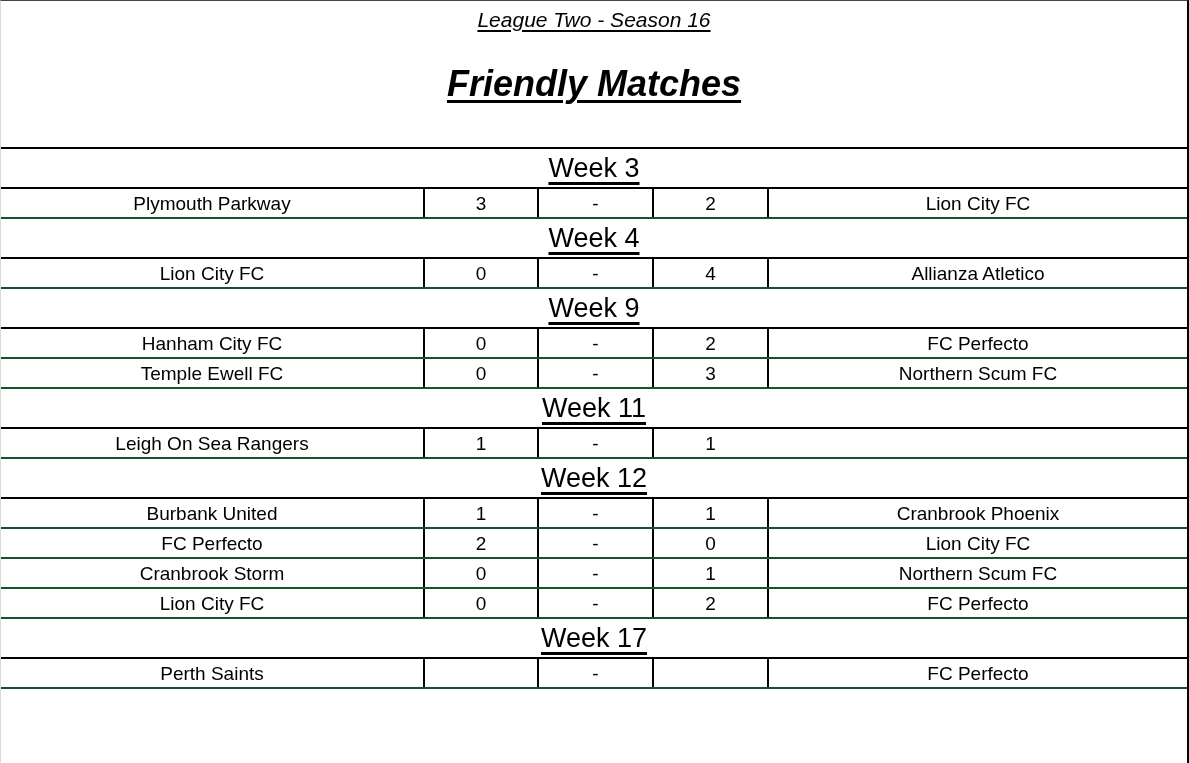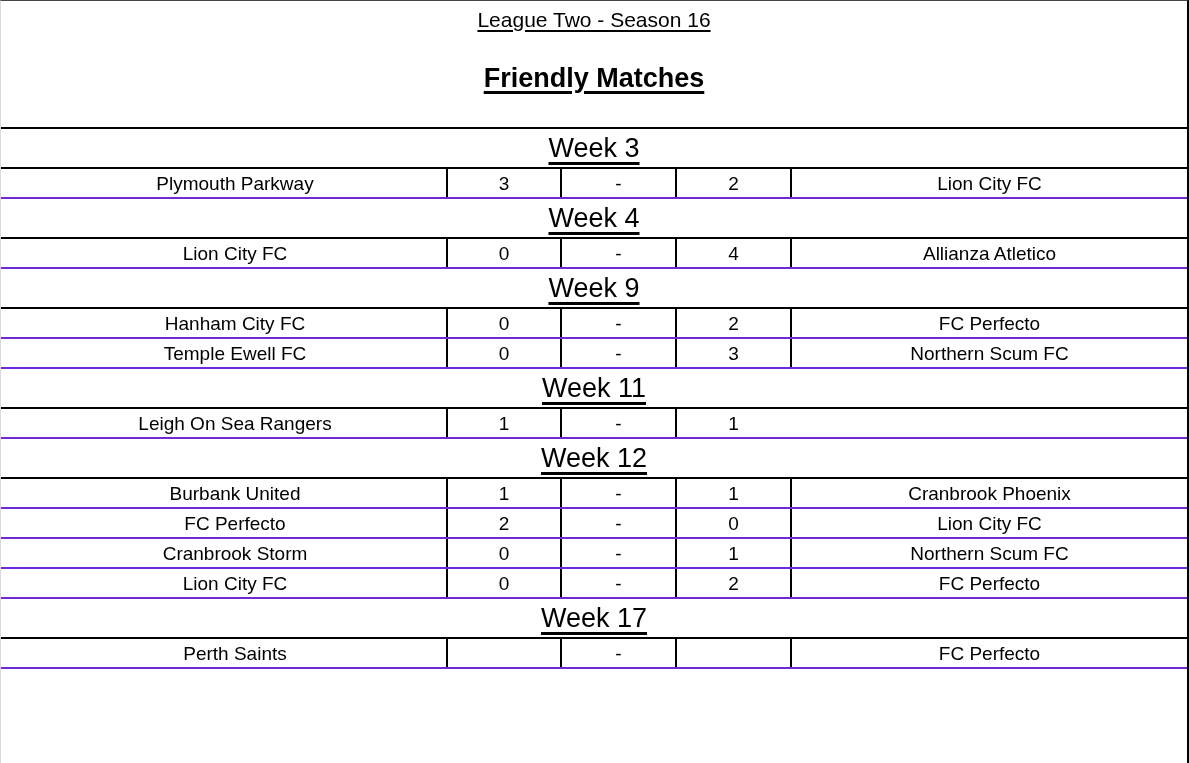--- a/index.html
+++ b/index.html
@@ -12,35 +12,36 @@
     position: relative;
     width: 1189px;
     height: 763px;
     background: #ffffff;
     border-top: 1px solid #444444;
     border-left: 1px solid #d9d9d9;
     border-right: 2px solid #000000;
     overflow: hidden;
   }
   .title-block {
-    height: 128px;
+    height: 148px;
     border-bottom: 2px solid #000000;
     text-align: center;
     padding-top: 7px;
+    font-style: italic;
   }
   .league-title {
     font-size: 21px;
     font-weight: 400;
     text-decoration: underline;
     text-decoration-thickness: 2px;
     text-underline-offset: 3px;
   }
   .doc-title {
     margin-top: 31px;
-    font-size: 27px;
+    font-size: 36px;
     font-weight: 700;
     text-decoration: underline;
     text-decoration-thickness: 2.5px;
     text-underline-offset: 4px;
   }
   .week-header {
     height: 40px;
     border-bottom: 2px solid #000000;
     display: flex;
     align-items: center;
@@ -50,22 +51,21 @@
     font-size: 27px;
     font-weight: 400;
     text-decoration: underline;
     text-decoration-thickness: 2.5px;
     text-underline-offset: 5px;
   }
   .match-row {
     display: grid;
     grid-template-columns: 422px 114px 115px 115px 1fr;
     height: 30px;
-    border-bottom: 2px solid #6d28d9;
-    padding-left: 23px;
+    border-bottom: 2px solid #14532d;
   }
   .cell {
     display: flex;
     align-items: center;
     justify-content: center;
     font-size: 19px;
     line-height: 1;
     white-space: nowrap;
     overflow: hidden;
   }

